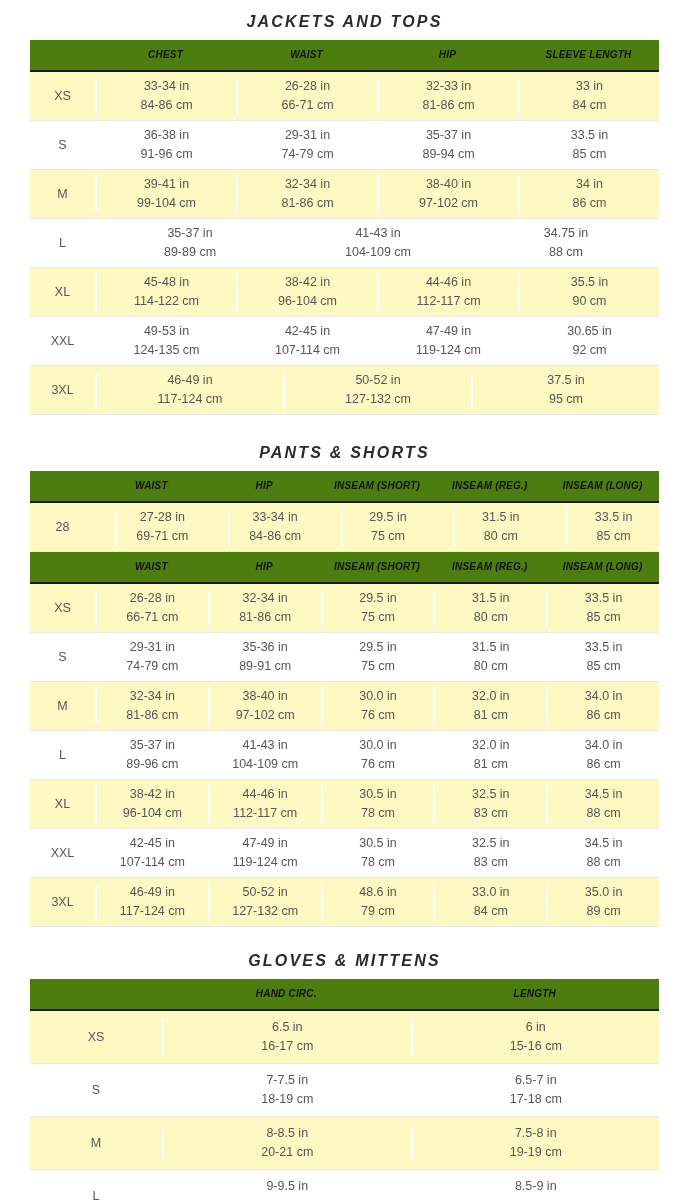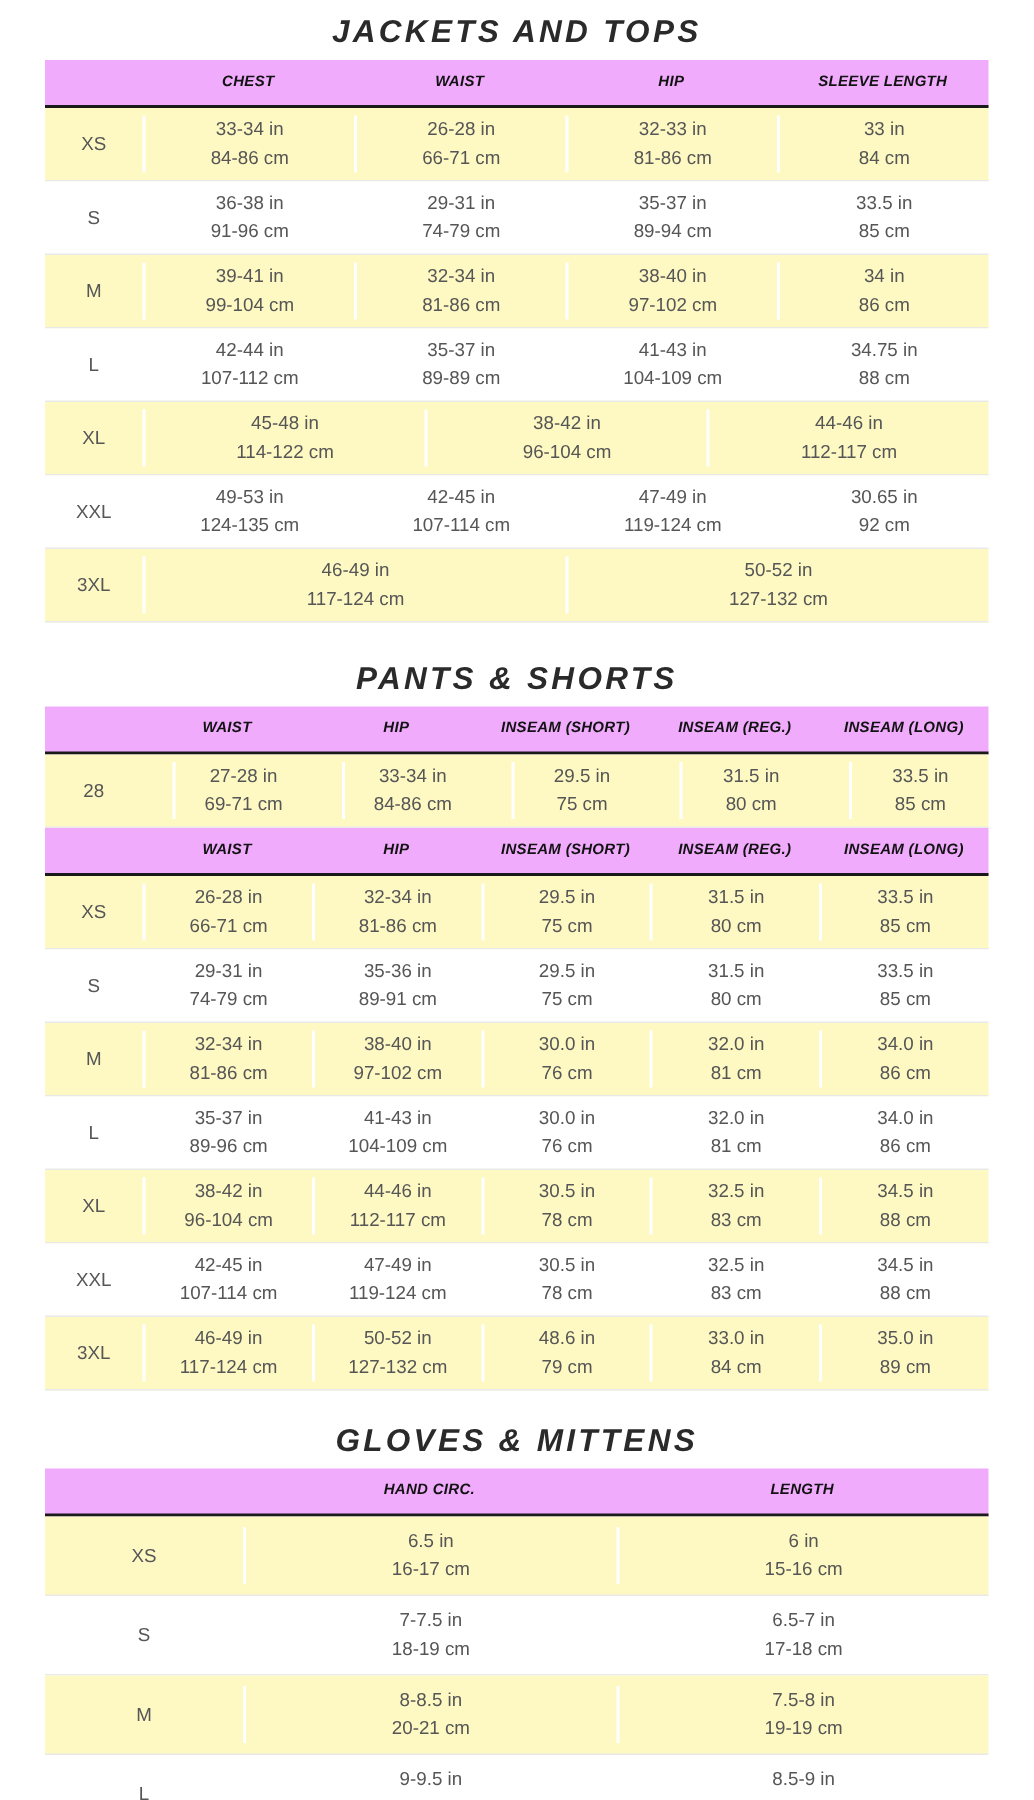--- a/index.html
+++ b/index.html
@@ -1,30 +1,30 @@
 <!DOCTYPE html>
 <html><head>
 <meta charset="utf-8">
 <style>
   html,body{margin:0;padding:0;background:#fff;}
   .page{
     width:689px;height:1200px;overflow:hidden;background:#fff;
     font-family:"Liberation Sans",sans-serif;padding-top:12px;box-sizing:border-box;
   }
   .section-title{
-    text-align:center;font-weight:700;font-style:italic;font-size:21px;
+    text-align:center;font-weight:700;font-style:italic;font-size:16px;
     letter-spacing:2.2px;color:#2a2a2a;height:20px;line-height:20px;
   }
   .size-table{margin:8px 30px 0 30px;}
   .pants-title{margin-top:28px;}
   .gloves-title{margin-top:24px;}
   .second-header{margin-top:0;}
   .header-row{
     display:flex;align-items:flex-end;padding:8px 0 9px 0;
-    border-bottom:2px solid #1a1a1a;background:#f0abfc;
+    border-bottom:2px solid #1a1a1a;background:#4d7c0f;
   }
   .header-cell{
     flex:1;text-align:center;font-weight:700;font-style:italic;
     font-size:10px;letter-spacing:.2px;color:#121212;line-height:13px;
   }
   .row{
     display:flex;align-items:center;border-bottom:1px solid #e9e9e9;
     background:#fff;
   }
   .row.striped{background:#fef9c3;}
@@ -103,24 +103,20 @@
           <div class="line">97-102 cm</div>
         </div>
         <div class="cell data-cell">
           <div class="line">34 in</div>
           <div class="line">86 cm</div>
         </div>
       </div>
       <div class="row" style="height: 48px;">
         <div class="cell size-cell" style="flex-basis: 65px;">L</div>
         <div class="cell data-cell">
-          <div class="line">42-44 in</div>
-          <div class="line">107-112 cm</div>
-        </div>
-        <div class="cell data-cell">
           <div class="line">35-37 in</div>
           <div class="line">89-89 cm</div>
         </div>
         <div class="cell data-cell">
           <div class="line">41-43 in</div>
           <div class="line">104-109 cm</div>
         </div>
         <div class="cell data-cell">
           <div class="line">34.75 in</div>
           <div class="line">88 cm</div>
@@ -133,20 +129,24 @@
           <div class="line">114-122 cm</div>
         </div>
         <div class="cell data-cell">
           <div class="line">38-42 in</div>
           <div class="line">96-104 cm</div>
         </div>
         <div class="cell data-cell">
           <div class="line">44-46 in</div>
           <div class="line">112-117 cm</div>
         </div>
+        <div class="cell data-cell">
+          <div class="line">35.5 in</div>
+          <div class="line">90 cm</div>
+        </div>
       </div>
       <div class="row" style="height: 48px;">
         <div class="cell size-cell" style="flex-basis: 65px;">XXL</div>
         <div class="cell data-cell">
           <div class="line">49-53 in</div>
           <div class="line">124-135 cm</div>
         </div>
         <div class="cell data-cell">
           <div class="line">42-45 in</div>
           <div class="line">107-114 cm</div>
@@ -162,20 +162,24 @@
       </div>
       <div class="row striped" style="height: 48px;">
         <div class="cell size-cell" style="flex-basis: 65px;">3XL</div>
         <div class="cell data-cell">
           <div class="line">46-49 in</div>
           <div class="line">117-124 cm</div>
         </div>
         <div class="cell data-cell">
           <div class="line">50-52 in</div>
           <div class="line">127-132 cm</div>
+        </div>
+        <div class="cell data-cell">
+          <div class="line">37.5 in</div>
+          <div class="line">95 cm</div>
         </div>
       </div>
     </div>
 
   <div class="section-title pants-title">PANTS &amp; SHORTS</div>
   <div class="size-table">
       <div class="header-row">
         <div class="cell size-cell" style="flex-basis: 65px;"></div>
         <div class="cell header-cell">WAIST</div>
         <div class="cell header-cell">HIP</div>

